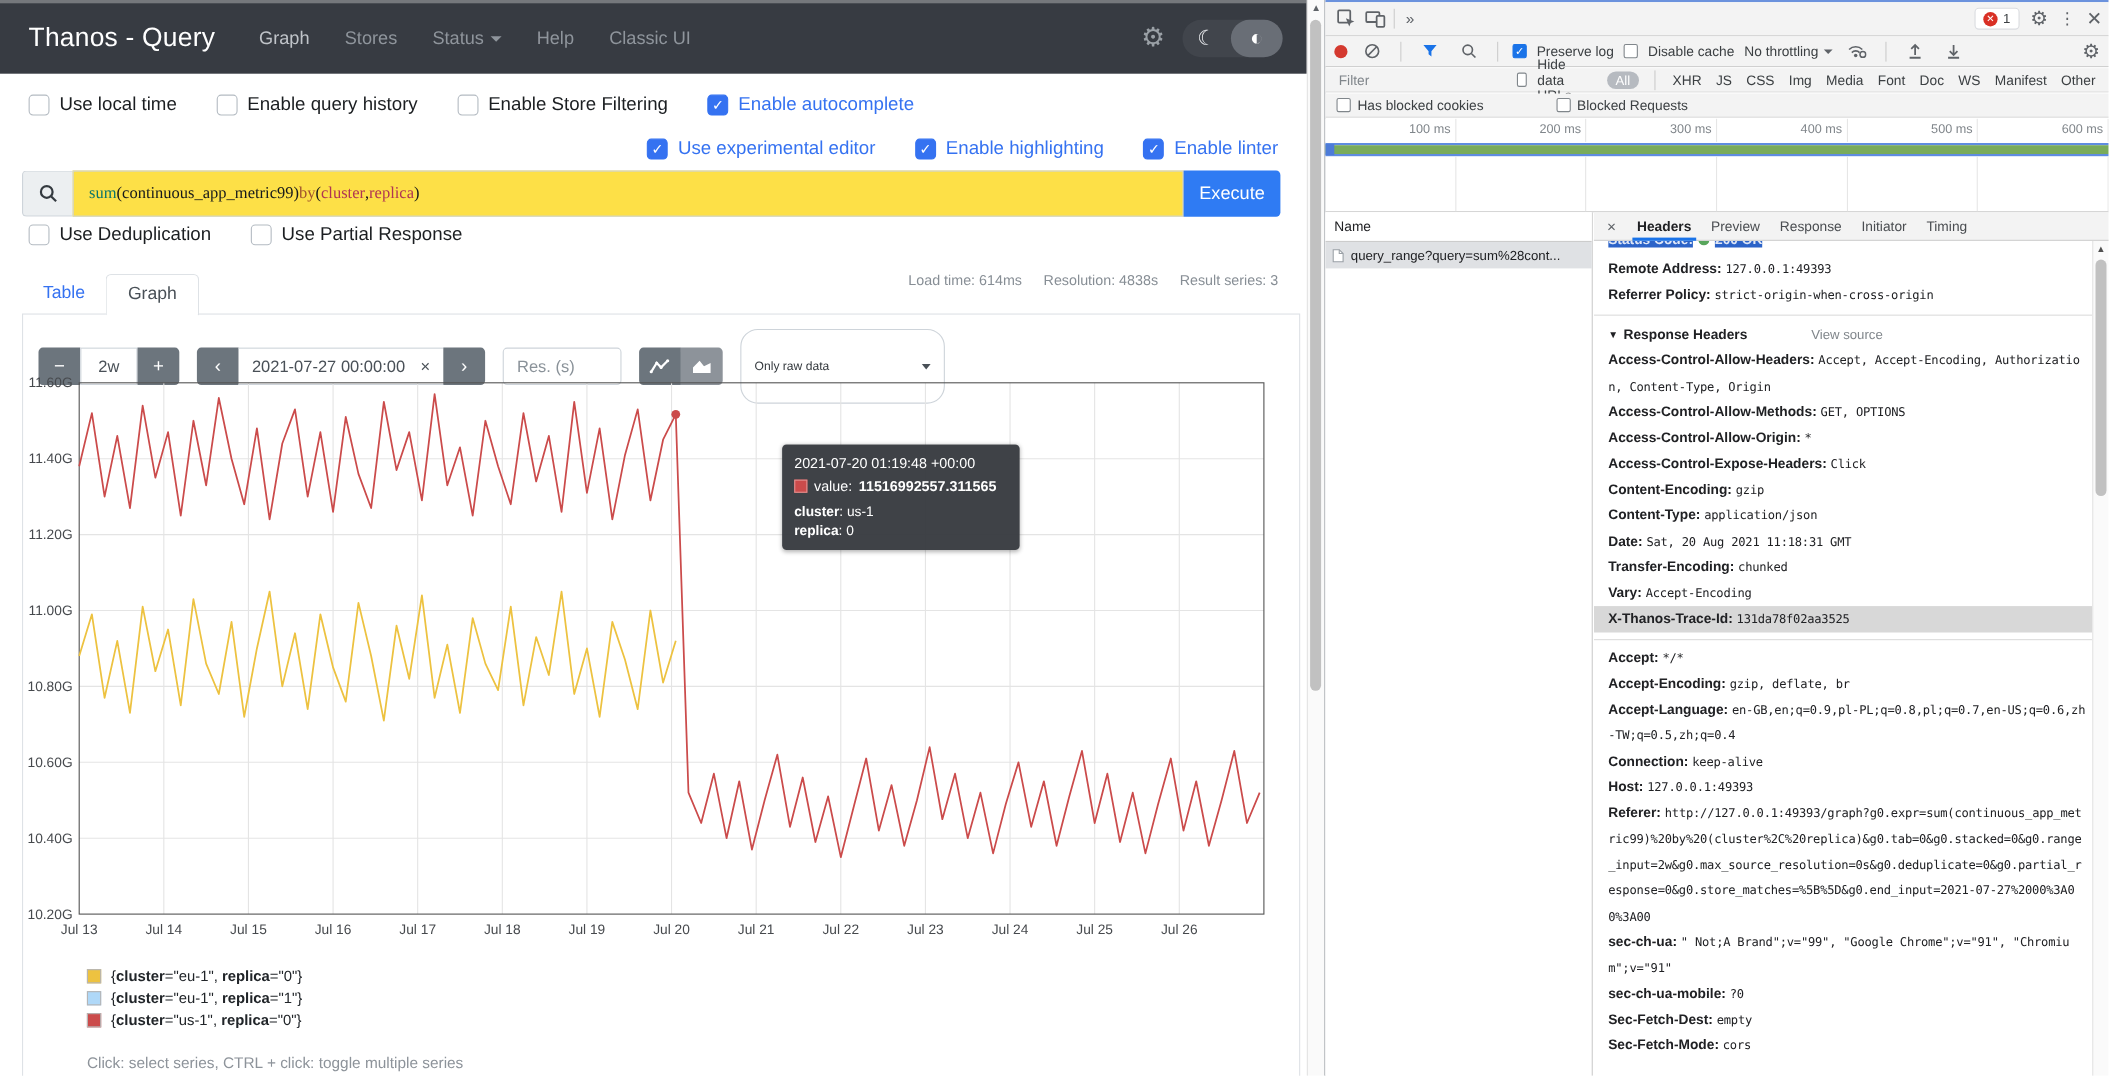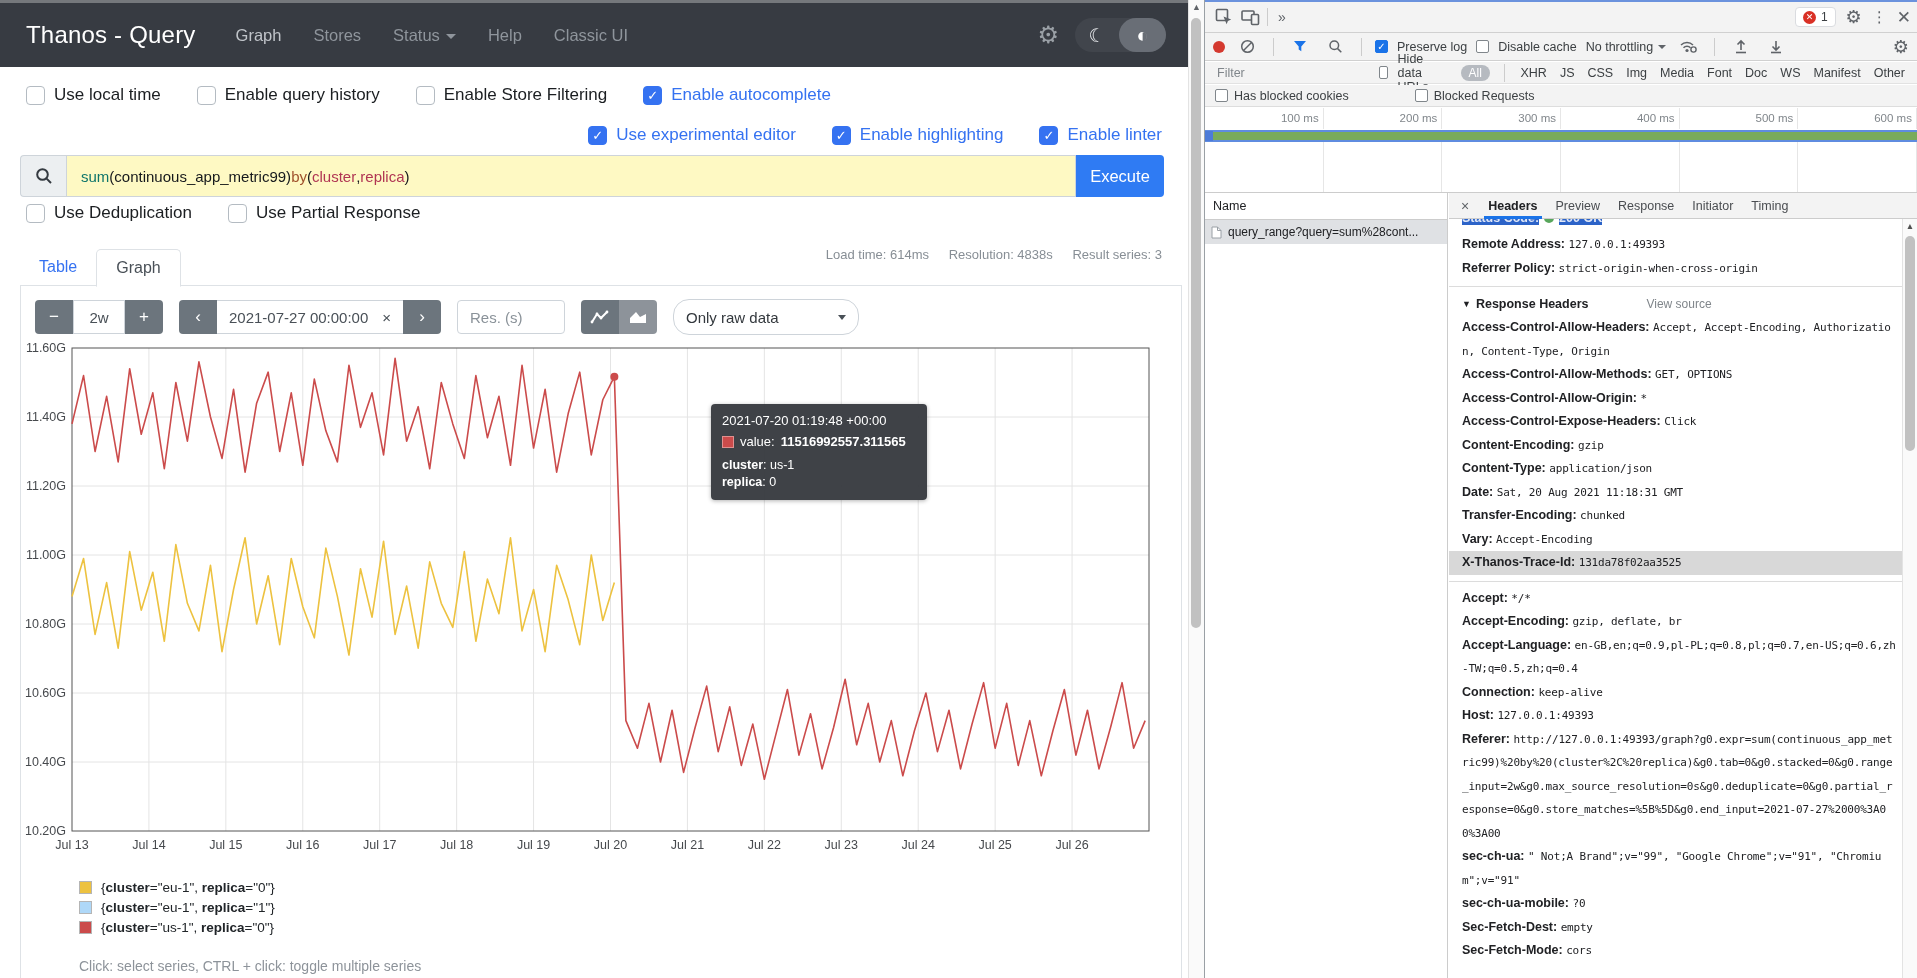--- a/index.html
+++ b/index.html
@@ -28,21 +28,21 @@
   .opt{display:flex;align-items:center;gap:9px;cursor:pointer}
   .cb{width:19px;height:19px;border:1px solid #b4bbc2;border-radius:4px;background:#fff;box-sizing:border-box;
       display:flex;align-items:center;justify-content:center;font-size:13px;color:#fff}
   .cb.on{background:#3572f1;border-color:#3572f1}
   .opt .lab{font-size:17px;color:#1b1e21}
   .opt.on .lab{color:#3572f1}
   .queryrow{position:absolute;top:155px;left:20px;right:24px;height:42px;display:flex}
   .qaddon{width:46px;background:#eceff1;border:1px solid #ced4da;border-right:none;border-radius:4px 0 0 4px;
       display:flex;align-items:center;justify-content:center;box-sizing:border-box}
   .qinput{flex:1;border:1px solid #ced4da;display:flex;align-items:center;padding-left:14px;
-      font-family:Liberation Sans, sans-serif;font-size:15px;box-sizing:border-box;background:#fef9c3;cursor:text}
+      font-family:Liberation Serif, serif;font-size:15px;box-sizing:border-box;background:#fde047;cursor:text}
   .tok-fn{color:#0e756a}.tok-kw{color:#a0522d}.tok-lbl{color:#b03553}.tok-pl{color:#15181b}
   .qexec{width:88px;background:#2f7bf3;border:none;color:#fff;font-size:16.5px;border-radius:0 4px 4px 0;
       cursor:pointer;font-family:inherit}
   .stats{position:absolute;top:247px;right:26px;font-size:13px;color:#878e95}
   .stats span{margin-left:16px}
   .tabs{position:absolute;top:249px;left:20px;display:flex;z-index:3}
   .tab{padding:9px 19px;font-size:16px;cursor:pointer}
   .tab.t-table{color:#3572f1}
   .tab.t-graph{background:#fff;border:1px solid #dee2e6;border-bottom:1px solid #fff;border-radius:5px 5px 0 0;
       color:#495057;margin-bottom:-1px}
@@ -57,21 +57,21 @@
   .cbox{height:34px;background:#fff;border:1px solid #ced4da;box-sizing:border-box;display:flex;
       align-items:center;justify-content:center;font-size:15px;color:#495057}
   .cbox.w2{width:52px}
   .datebox{width:186px;border-left:none;border-right:none;justify-content:space-between;padding:0 12px}
   .datebox .clear{color:#495057;font-size:15px;cursor:pointer;margin-left:10px}
   .resinput{width:108px;height:34px;border:1px solid #ced4da;border-radius:4px;box-sizing:border-box;
       font-size:15px;color:#495057;padding:0 12px;font-family:inherit;background:#fff}
   .resinput::placeholder{color:#8a9299}
   .cbtn.ic2{background:#8d939a}
   .rawselect{height:34px;min-width:160px;border:1px solid #ced4da;border-radius:16px;background:#fff;
-      display:flex;align-items:center;justify-content:space-between;padding:0 12px;font-size:15px;color:#33383d;cursor:pointer}
+      display:flex;align-items:center;justify-content:space-between;padding:16px 12px;font-size:11px;color:#33383d;cursor:pointer}
   .rawselect .scaret{border-left:4.5px solid transparent;border-right:4.5px solid transparent;border-top:5.5px solid #495057;margin-left:14px}
   #chart{position:absolute;left:0;top:56px}
   .legend{position:absolute;left:58px;top:594px;display:flex;flex-direction:column;gap:5px}
   .litem{display:flex;align-items:center;gap:9px;font-size:13.5px;color:#212529;cursor:pointer;line-height:15px}
   .lsw{width:13px;height:13px;border:1px solid #b5b5b5;box-sizing:border-box}
   .hint{position:absolute;left:58px;top:672px;font-size:14px;color:#8d939a}
   .tooltip{position:absolute;left:711px;top:404px;width:194px;background:rgba(55,58,63,.96);border-radius:4px;
       color:#fff;padding:9px 11px;font-size:12.5px;z-index:5;box-shadow:0 1px 4px rgba(0,0,0,.3)}
   .tt-time{font-size:13px;margin-bottom:6px}
   .tt-val{display:flex;align-items:center;gap:6px;margin-bottom:8px;font-size:13px}

